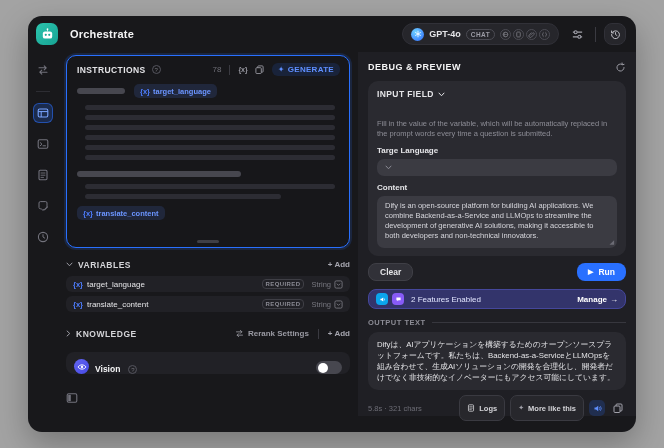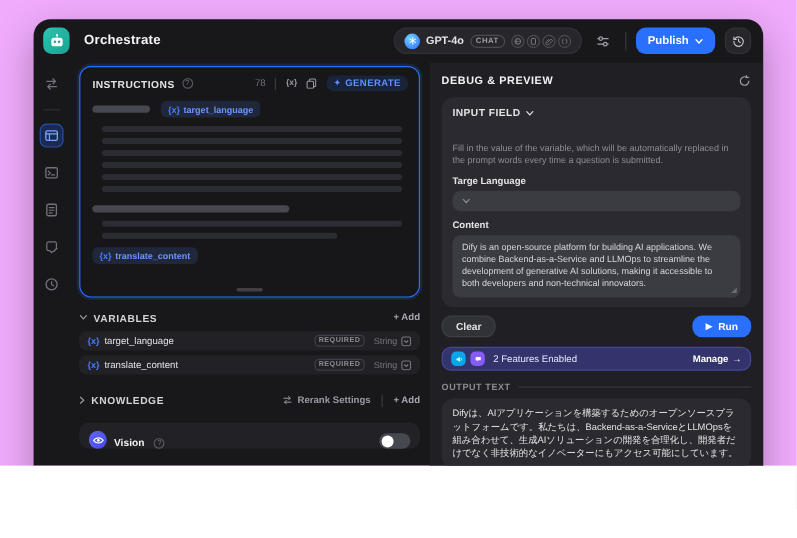--- a/index.html
+++ b/index.html
@@ -1,17 +1,17 @@
 <!DOCTYPE html>
 <html><head>
 <meta charset="utf-8">
 <style>
   * { margin:0; padding:0; box-sizing:border-box; }
   html,body { width:664px; height:448px; background:#ffffff; font-family:"Liberation Sans","DejaVu Sans",sans-serif; }
-  .stage { position:relative; width:664px; height:388px; background:#f0abfc; overflow:hidden; }
+  .stage { position:relative; width:664px; height:448px; background:#a3a3a3; overflow:hidden; }
   .win { position:absolute; left:28px; top:16px; width:608px; height:416px; background:#18181b; border-radius:14px; overflow:hidden; box-shadow:0 12px 32px rgba(0,0,0,.28); }
 
   
   .topbar { position:absolute; left:0; top:0; width:608px; height:36px; display:flex; align-items:center; padding:0 10px 0 8px; gap:8px; }
   .appicon { width:22px; height:22px; border-radius:7px; background:linear-gradient(135deg,#2cc5ae,#17a394); display:flex; align-items:center; justify-content:center; flex:0 0 auto; }
   .apptitle { color:#f4f4f5; font-size:11px; font-weight:bold; margin-left:4px; letter-spacing:.2px; }
   .spacer { flex:1; }
   .modelpill { display:flex; align-items:center; gap:5px; background:#26262b; border:1px solid #313138; border-radius:14px; padding:3px 8px; height:22px; }
   .modellogo { width:13px; height:13px; border-radius:50%; background:radial-gradient(circle at 35% 30%,#6fd2ff,#2f6bff); display:flex; align-items:center; justify-content:center; }
   .modelname { color:#e4e4e7; font-size:9px; font-weight:bold; }
@@ -148,26 +148,20 @@
       </div>
 
       <div class="iconbtn">
         <svg width="13" height="13" viewBox="0 0 14 14">
             <path d="M2 4.5h10M2 9.5h10" stroke="#a1a1aa" stroke-width="1.2"></path>
             <circle cx="5" cy="4.5" r="1.6" fill="#1f1f24" stroke="#a1a1aa" stroke-width="1.1"></circle>
             <circle cx="9" cy="9.5" r="1.6" fill="#1f1f24" stroke="#a1a1aa" stroke-width="1.1"></circle>
           </svg>
       </div>
       <div class="vdiv"></div>
-      <button class="publish" style="border:none;cursor:pointer;">
-        <span>Publish</span>
-        <svg width="7" height="5" viewBox="0 0 8 6">
-            <path d="M1 1.3 4 4.5 7 1.3" fill="none" stroke="#fff" stroke-width="1.4" stroke-linecap="round"></path>
-          </svg>
-      </button>
       <div class="histbtn">
         <svg width="11" height="11" viewBox="0 0 14 14">
             <path d="M3.2 4A5 5 0 1 1 2 7" fill="none" stroke="#c9c9cf" stroke-width="1.2" stroke-linecap="round"></path>
             <path d="M2 2.5V5h2.5" fill="none" stroke="#c9c9cf" stroke-width="1.2" stroke-linecap="round"></path>
             <path d="M7 4.5V7l1.8 1.2" fill="none" stroke="#c9c9cf" stroke-width="1.1" stroke-linecap="round"></path>
           </svg>
       </div>
     </div>
 
     <div class="rail">

